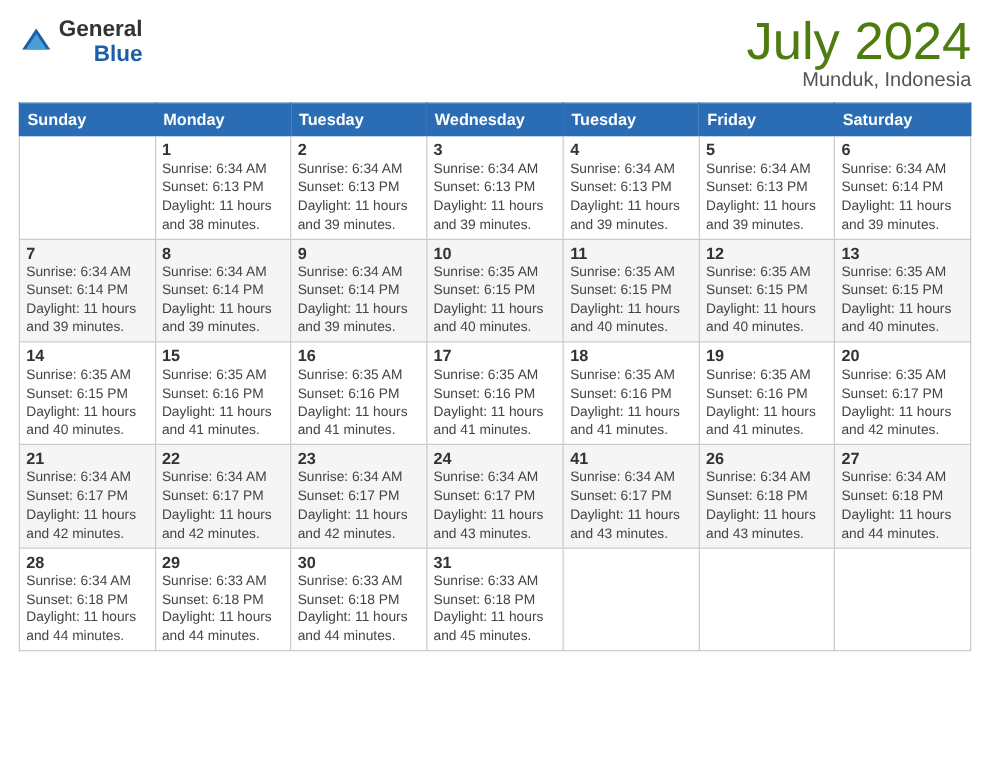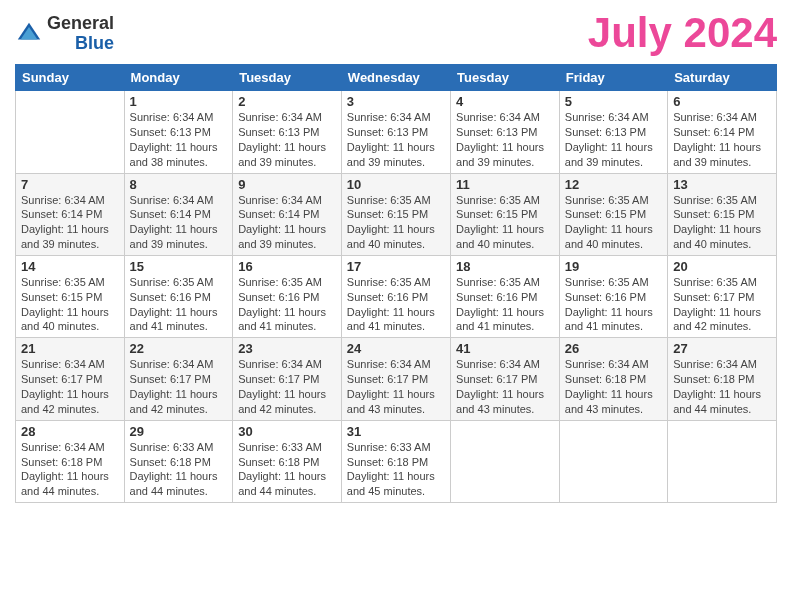--- a/index.html
+++ b/index.html
@@ -38,22 +38,22 @@
     .logo-icon {
       width: 28px;
       height: 28px;
       margin-right: 4px;
     }
     .title-block {
       text-align: right;
     }
     .month-title {
       font-size: 42px;
-      font-weight: bold;
-      color: #ec4899;
+      font-weight: normal;
+      color: #4d7c0f;
       line-height: 1.1;
     }
     .location {
       font-size: 16px;
       color: #555;
     }
     .calendar {
       width: 100%;
       border-collapse: collapse;
       border: 1px solid #ccc;
@@ -105,20 +105,21 @@
         <polygon points="20,4 36,28 4,28" fill="#1a5fa8"></polygon>
         <polygon points="20,10 32,28 8,28" fill="#4a9fd4"></polygon>
       </svg>
       <div class="logo-text">
         <span class="logo-general">General</span>
         <span class="logo-blue">Blue</span>
       </div>
     </div>
     <div class="title-block">
       <div class="month-title">July 2024</div>
+      <div class="location">Munduk, Indonesia</div>
     </div>
   </div>
 
   <table class="calendar">
     <thead>
       <tr>
       <th>Sunday</th>
           <th>Monday</th>
           <th>Tuesday</th>
           <th>Wednesday</th>

